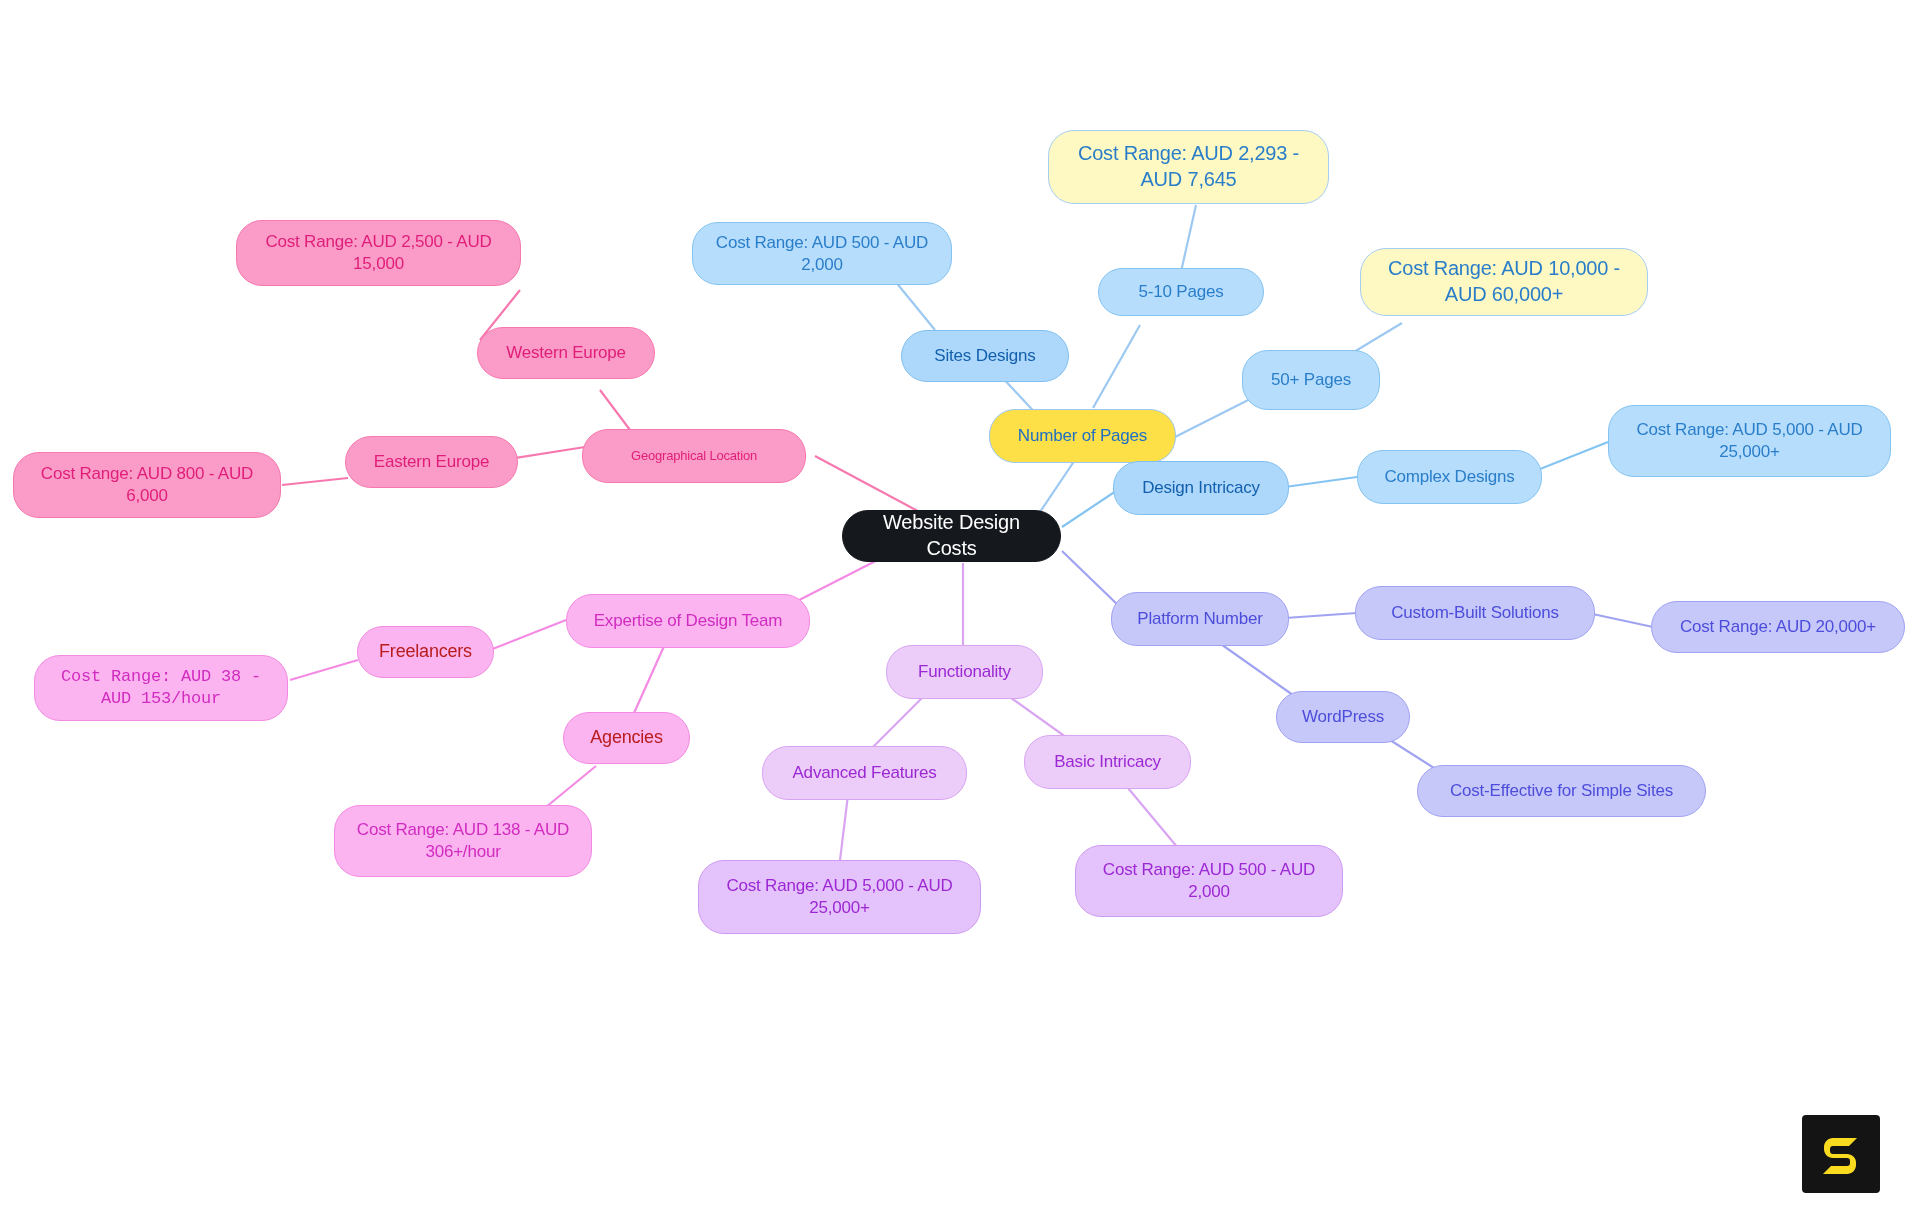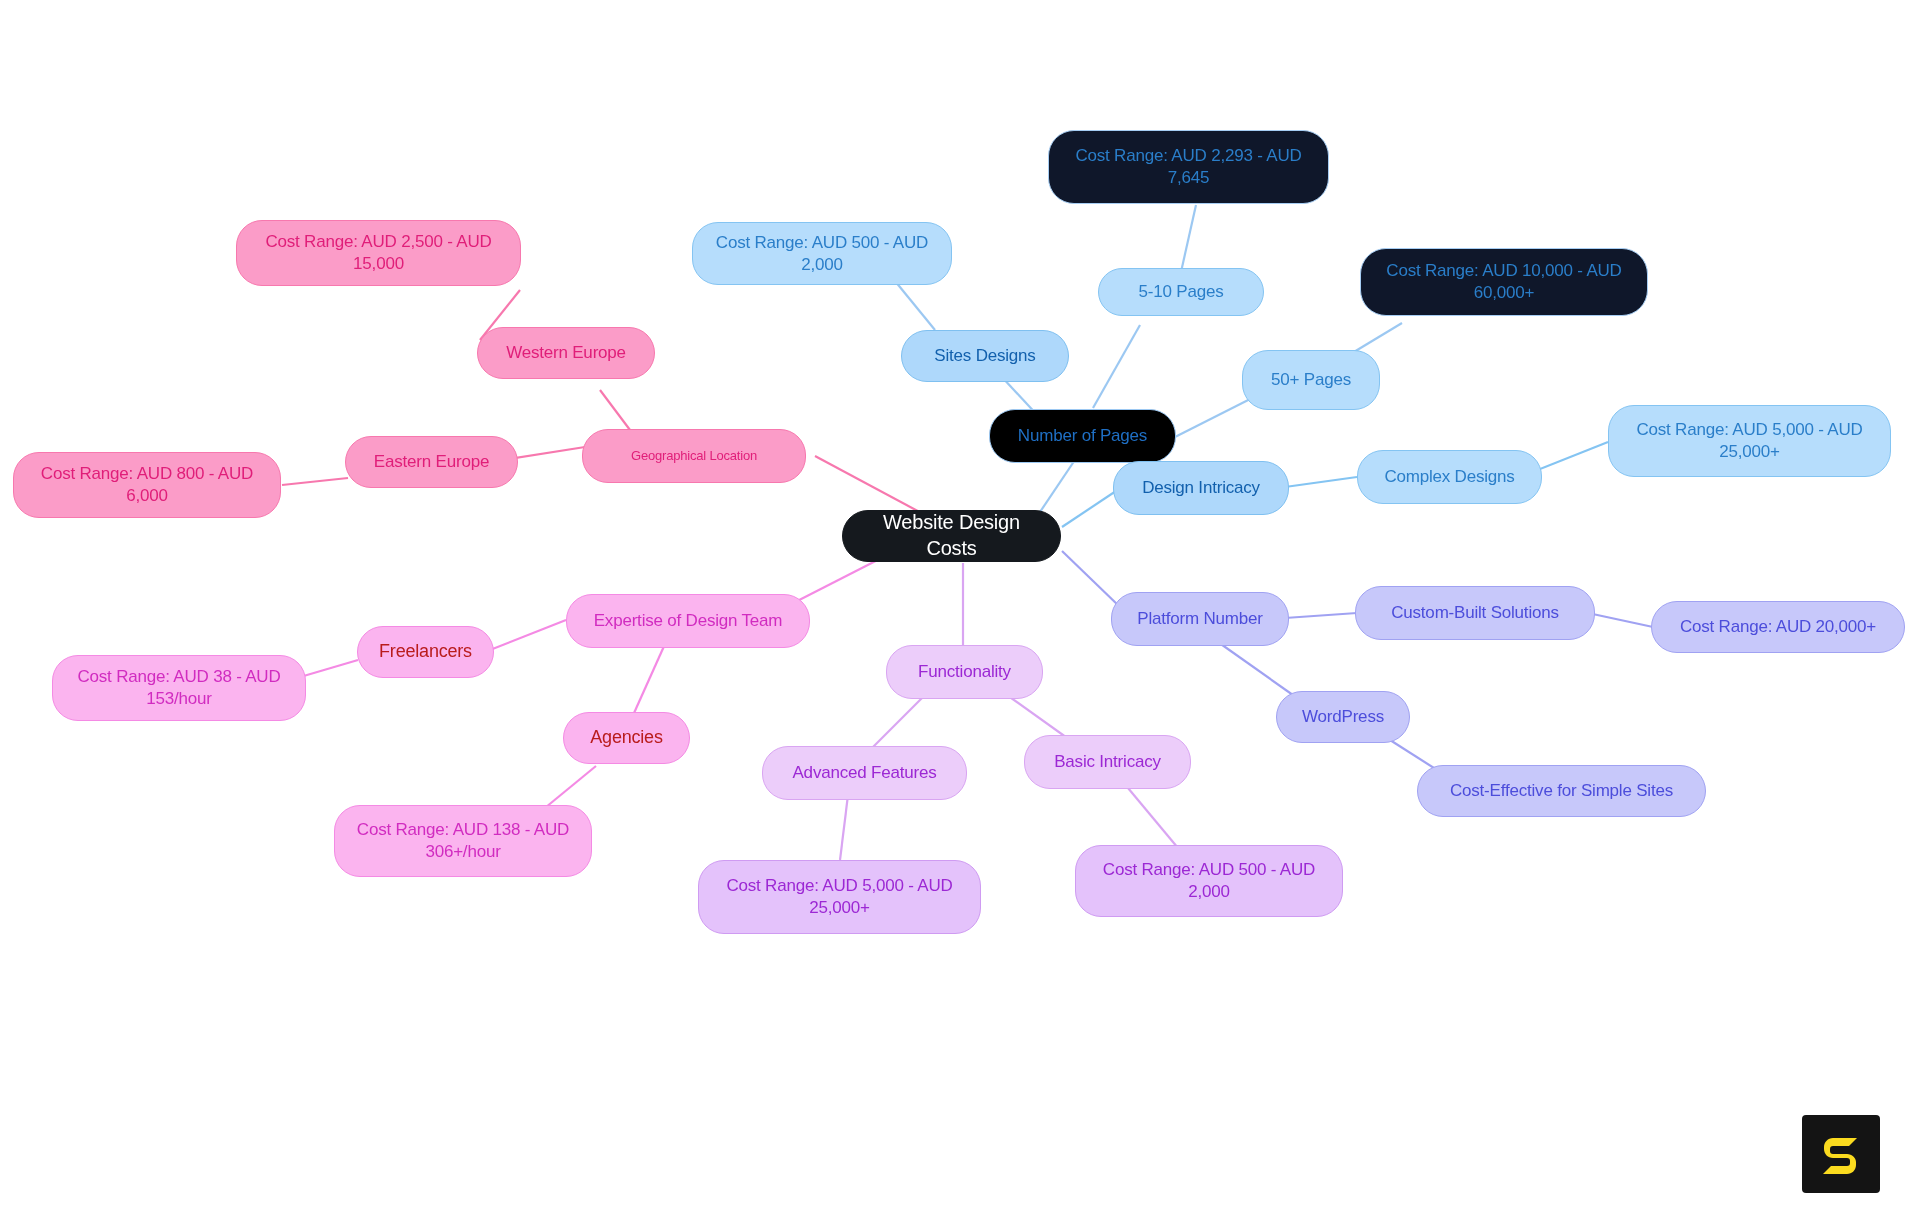--- a/index.html
+++ b/index.html
@@ -25,23 +25,23 @@
     white-space:pre-line;
   }
   .root{
     background:#15191e;
     border-color:#15191e;
     color:#ffffff;
     font-size:20px;
     border-radius:30px;
   }
   
-  .b-branch{background:#000000;border-color:#9cc8f2;color:#1f6fc4;font-size:17px;}
+  .b-branch{background:#fde047;border-color:#9cc8f2;color:#1f6fc4;font-size:17px;}
   .b-sub   {background:#aed8fb;border-color:#7fc0f0;color:#1260ad;font-size:17px;}
-  .b-cost  {background:#0f172a;border-color:#a6cdf3;color:#2a7ec9;font-size:17px;}
+  .b-cost  {background:#fef9c3;border-color:#a6cdf3;color:#2a7ec9;font-size:20px;}
   .b-cost2 {background:#b6ddfc;border-color:#84c4f2;color:#2a7ec9;font-size:17px;}
   
   .r-branch{background:#fb9cc8;border-color:#f778ae;color:#e01e79;font-size:13px;}
   .r-sub   {background:#fb9cc8;border-color:#f778ae;color:#e01e79;font-size:17px;}
   .r-cost  {background:#fb9cc8;border-color:#f778ae;color:#e01e79;font-size:17px;}
   
   .p-branch{background:#fbb4ef;border-color:#f48ae4;color:#d12cc0;font-size:17px;}
   .p-sub   {background:#fbb4ef;border-color:#f48ae4;color:#b91c1c;font-size:18px;}
   .p-cost  {background:#fbb4ef;border-color:#f48ae4;color:#d12cc0;font-size:17px;}
   
@@ -134,21 +134,21 @@
 
   <div class="node v-sub" style="left:762px;top:746px;width:205px;height:54px;">Advanced Features</div>
   <div class="node v-cost" style="left:698px;top:860px;width:283px;height:74px;">Cost Range: AUD 5,000 - AUD 25,000+</div>
 
   <div class="node v-sub" style="left:1024px;top:735px;width:167px;height:54px;">Basic Intricacy</div>
   <div class="node v-cost" style="left:1075px;top:845px;width:268px;height:72px;">Cost Range: AUD 500 - AUD 2,000</div>
 
   <div class="node p-branch" style="left:566px;top:594px;width:244px;height:54px;">Expertise of Design Team</div>
 
   <div class="node p-sub" style="left:357px;top:626px;width:137px;height:52px;">Freelancers</div>
-  <div class="node p-cost" style="left:52px;top:655px;width:254px;height:66px;">Cost Range: AUD 38 - AUD 153/hour</div>
+  <div class="node p-cost" style="left:34px;top:655px;width:254px;height:66px;font-family:Liberation Mono, monospace;">Cost Range: AUD 38 - AUD 153/hour</div>
 
   <div class="node p-sub" style="left:563px;top:712px;width:127px;height:52px;">Agencies</div>
   <div class="node p-cost" style="left:334px;top:805px;width:258px;height:72px;">Cost Range: AUD 138 - AUD 306+/hour</div>
 
   <div class="node r-branch" style="left:582px;top:429px;width:224px;height:54px;">Geographical Location</div>
 
   <div class="node r-sub" style="left:477px;top:327px;width:178px;height:52px;">Western Europe</div>
   <div class="node r-cost" style="left:236px;top:220px;width:285px;height:66px;">Cost Range: AUD 2,500 - AUD 15,000</div>
 
   <div class="node r-sub" style="left:345px;top:436px;width:173px;height:52px;">Eastern Europe</div>

